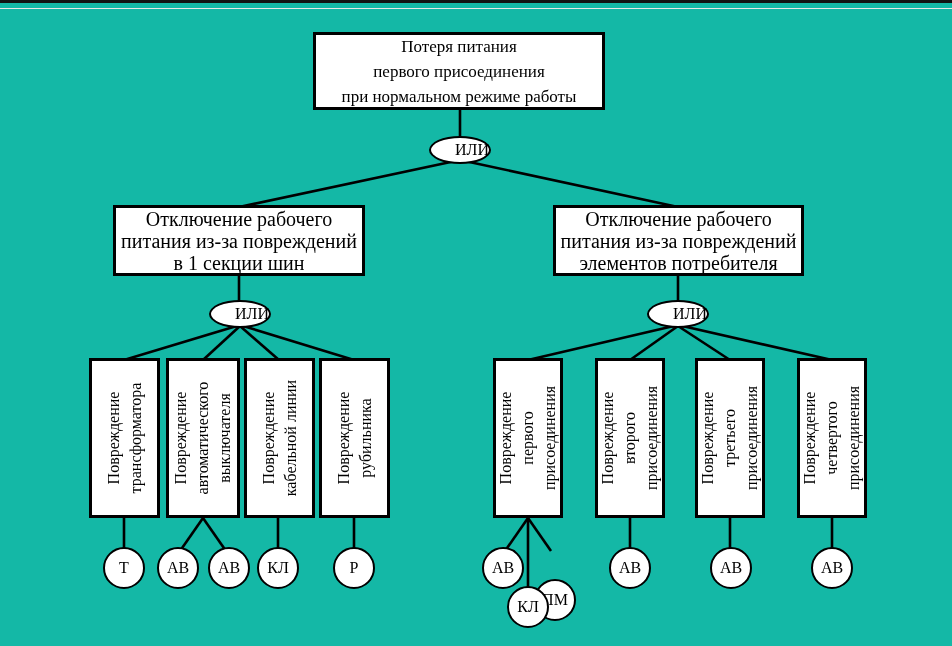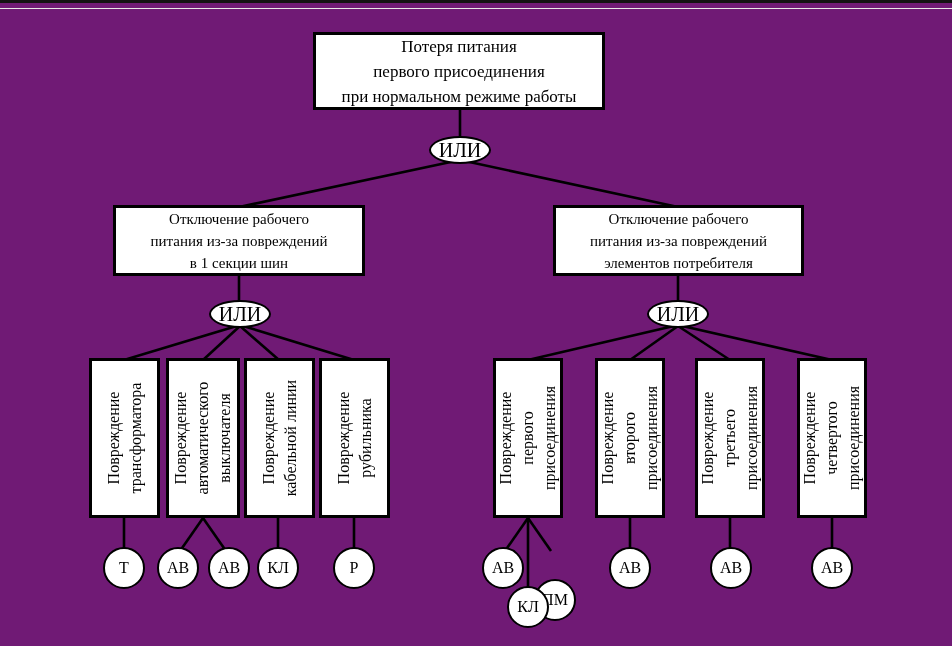--- a/index.html
+++ b/index.html
@@ -1,40 +1,40 @@
 <!DOCTYPE html>
 <html><head>
 <meta charset="utf-8">
 <style>
   html,body{margin:0;padding:0;background:#ffffff;}
   .page{
     position:relative;
     width:952px;height:646px;
-    background:#701a75;
+    background:#14b8a6;
     font-family:"Liberation Serif","DejaVu Serif",serif;
     color:#000;
     overflow:hidden;
   }
   .top-rule{position:absolute;left:0;top:0;width:952px;height:3px;background:#121212;}
   .top-rule-shadow{position:absolute;left:0;top:8px;width:952px;height:1px;background:#e6e6e6;}
   svg.connectors{position:absolute;left:0;top:0;}
   svg.connectors line{stroke:#000;stroke-width:2.6;}
   .box{
     position:absolute;
     border:3px solid #000;
     background:#fff;
     box-sizing:border-box;
     display:flex;align-items:center;justify-content:center;
   }
   .box .lbl{
     text-align:center;
     white-space:pre-line;
   }
   .root-box .lbl{font-size:17px;line-height:25px;}
-  .branch-box .lbl{font-size:15px;line-height:22px;}
+  .branch-box .lbl{font-size:20px;line-height:22px;}
   .vbox{
     position:absolute;
     border:3px solid #000;
     background:#fff;
     box-sizing:border-box;
   }
   .vbox .vlbl{
     position:absolute;left:50%;top:50%;
     width:150px;
     transform:translate(-50%,-50%) rotate(-90deg);
@@ -42,22 +42,22 @@
     white-space:pre-line;
     font-size:16px;line-height:22px;
   }
   .gate{
     position:absolute;
     width:62px;height:28px;
     border:2.6px solid #000;
     border-radius:50%;
     background:#fff;
     box-sizing:border-box;
-    display:flex;align-items:center;justify-content:center;
-    font-size:20px;
+    display:flex;align-items:center;justify-content:flex-end;
+    font-size:16px;
   }
   .circle{
     position:absolute;
     width:42px;height:42px;
     border:2.6px solid #000;
     border-radius:50%;
     background:#fff;
     box-sizing:border-box;
     display:flex;align-items:center;justify-content:center;
     font-size:16px;

